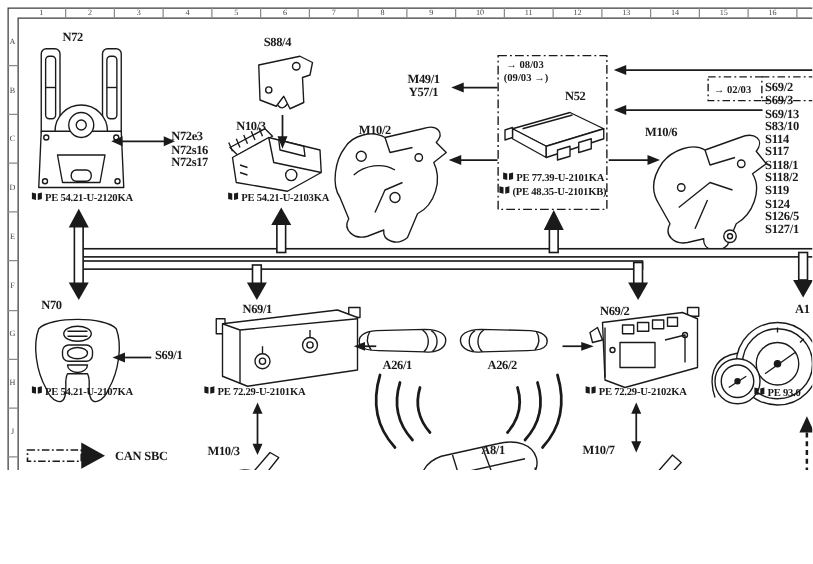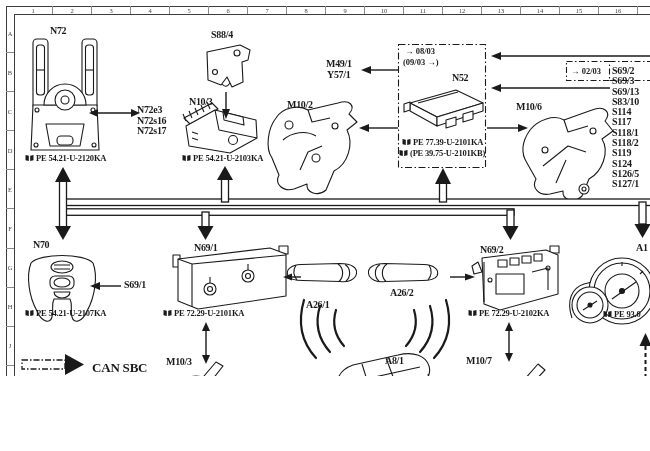--- a/index.html
+++ b/index.html
@@ -1,23 +1,23 @@
 <!DOCTYPE html>
 <html><head>
 <meta charset="utf-8">
 <style>
   html,body{margin:0;padding:0;background:#fff}
   #canvas{position:relative;width:650px;height:376px;background:#ffffff;overflow:hidden;
           font-family:Liberation Serif, serif;color:#1a1a1a}
   svg.art{position:absolute;left:0;top:0}
   .lbl{position:absolute;font-weight:bold;font-size:10px;letter-spacing:-0.3px;white-space:nowrap;color:#1a1a1a}
   .pe{position:absolute;font-weight:bold;font-size:8.5px;letter-spacing:-0.2px;white-space:nowrap;
-      display:flex;align-items:center;gap:2px;color:#1a1a1a}
+      display:flex;align-items:flex-start;gap:2px;color:#1a1a1a}
   .date{position:absolute;font-weight:bold;font-size:8.5px;white-space:nowrap;color:#1a1a1a}
-  .leg-lbl{position:absolute;font-weight:bold;font-size:13px;letter-spacing:-0.2px;color:#1a1a1a}
+  .leg-lbl{position:absolute;font-weight:bold;font-size:10px;letter-spacing:-0.2px;color:#1a1a1a}
   .slist{position:absolute;left:612px;top:66px;font-weight:bold;font-size:10px;line-height:10.3px;
          letter-spacing:-0.2px;color:#1a1a1a}
   .slist span{display:block}
   .subs{line-height:10.5px}
   .subs span{display:block}
   
   .frame-outer{position:absolute;left:6px;top:6px;width:700px;height:439px;border:1px solid #3c3c3c}
   .frame-inner{position:absolute;left:14px;top:14px;width:700px;height:419px;border:1px solid #3c3c3c}
   .band{position:absolute;display:flex;color:#444;font-size:6.5px;font-weight:normal}
   .band span{display:flex;align-items:center;justify-content:center}
@@ -352,21 +352,21 @@
   <span class="lbl" style="left:211px;top:29px">S88/4</span>
   <span class="lbl" style="left:189px;top:96px">N10/3</span>
   <span class="lbl" style="left:287px;top:99px">M10/2</span>
   <span class="lbl" style="left:326px;top:58px">M49/1</span>
   <span class="lbl" style="left:327px;top:69px">Y57/1</span>
   <span class="lbl" style="left:452px;top:72px">N52</span>
   <span class="lbl" style="left:516px;top:101px">M10/6</span>
   <span class="lbl" style="left:33px;top:239px">N70</span>
   <span class="lbl" style="left:124px;top:279px">S69/1</span>
   <span class="lbl" style="left:194px;top:242px">N69/1</span>
-  <span class="lbl" style="left:306px;top:299px">A26/1</span>
+  <span class="lbl" style="left:306px;top:287px">A26/1</span>
   <span class="lbl" style="left:390px;top:287px">A26/2</span>
   <span class="lbl" style="left:385px;top:355px">A8/1</span>
   <span class="lbl" style="left:480px;top:244px">N69/2</span>
   <span class="lbl" style="left:166px;top:356px">M10/3</span>
   <span class="lbl" style="left:466px;top:355px">M10/7</span>
   <span class="lbl" style="left:636px;top:242px">A1</span>
 
   <div class="lbl subs" style="left:137px;top:105px">
     <span>N72e3</span>
     <span>N72s16</span>
@@ -411,21 +411,21 @@
         <path d="M0.5 1 L3.8 1.8 L3.8 7 L0.5 6.2 Z" fill="#1a1a1a"></path>
         <path d="M8.5 1 L5.2 1.8 L5.2 7 L8.5 6.2 Z" fill="#1a1a1a"></path>
       </svg>
     <span>PE 77.39-U-2101KA</span>
   </span>
   <span class="pe" style="left:399px;top:148px">
     <svg class="pe-icon" width="9" height="8" viewBox="0 0 9 8">
         <path d="M0.5 1 L3.8 1.8 L3.8 7 L0.5 6.2 Z" fill="#1a1a1a"></path>
         <path d="M8.5 1 L5.2 1.8 L5.2 7 L8.5 6.2 Z" fill="#1a1a1a"></path>
       </svg>
-    <span>(PE 39.75-U-2101KB)</span>
+    <span>(PE 48.35-U-2101KB)</span>
   </span>
   <span class="pe" style="left:25px;top:308px">
     <svg class="pe-icon" width="9" height="8" viewBox="0 0 9 8">
         <path d="M0.5 1 L3.8 1.8 L3.8 7 L0.5 6.2 Z" fill="#1a1a1a"></path>
         <path d="M8.5 1 L5.2 1.8 L5.2 7 L8.5 6.2 Z" fill="#1a1a1a"></path>
       </svg>
     <span>PE 54.21-U-2107KA</span>
   </span>
   <span class="pe" style="left:163px;top:308px">
     <svg class="pe-icon" width="9" height="8" viewBox="0 0 9 8">

